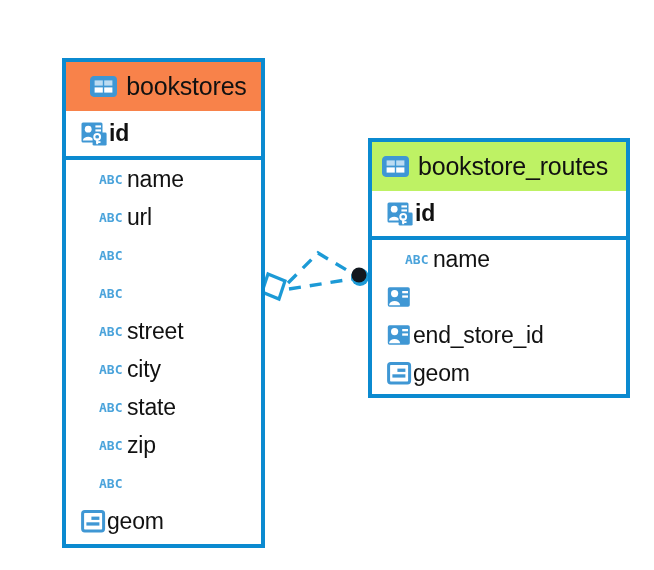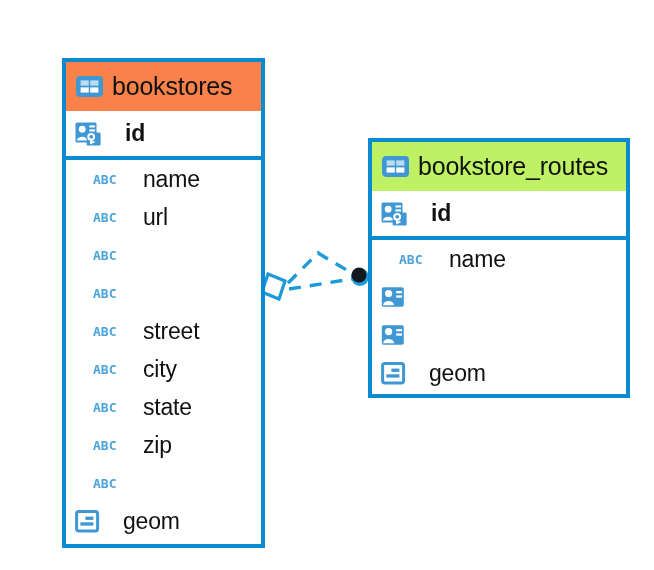--- a/index.html
+++ b/index.html
@@ -21,37 +21,37 @@
     overflow:hidden;
   }
   .entity-header{
     display:flex;
     align-items:center;
     box-sizing:border-box;
     height:49px;
     padding-left:10px;
     gap:9px;
   }
-  .entity-header.selected{background:#f8824a;}
+  .entity-header.selected{background:#f8824a;justify-content:center;}
   .entity-header.plain{background:#bef264;}
   .entity-title{
     font-size:25px;
     color:#111111;
     letter-spacing:-0.2px;
     white-space:nowrap;
   }
 
   
   .row{
     display:flex;
     align-items:center;
     box-sizing:border-box;
     height:38px;
-    padding-left:9px;
-    gap:23px;
+    padding-left:15px;
+    gap:1px;
     background:#ffffff;
   }
   .row-pk{height:45px;}
   .row-pk .row-label{font-weight:bold;}
   .pk-divider{height:4px;background:#0b8ad0;width:100%;}
   .row-label{
     font-size:23px;
     color:#111111;
     white-space:nowrap;
     letter-spacing:-0.2px;
@@ -243,20 +243,21 @@
     <div class="row">
       <span class="icon">
         <svg width="25" height="22" viewBox="0 0 25 22">
           <rect x="0.8" y="1.2" width="22" height="19.6" rx="1.8" ry="1.8" fill="#3f97d4"></rect>
           <circle cx="7.6" cy="7.6" r="3.6" fill="#ffffff"></circle>
           <path d="M 2.0 19.2 C 2.9 13.7 12.3 13.7 13.2 19.2 Z" fill="#ffffff"></path>
           <rect x="15.2" y="5.0" width="5.8" height="2.3" fill="#ffffff"></rect>
           <rect x="15.2" y="9.4" width="5.8" height="2.3" fill="#ffffff"></rect>
         </svg>
       </span>
+      <span class="row-label">end_store_id</span>
     </div>
 
     <div class="row">
       <span class="icon">
         <svg width="25" height="23" viewBox="0 0 25 23">
           <rect x="1.6" y="1.6" width="21" height="19.4" rx="2.2" ry="2.2" fill="#ffffff" stroke="#3f97d4" stroke-width="3"></rect>
           <rect x="10.4" y="6.6" width="8" height="3.3" fill="#3f97d4"></rect>
           <rect x="5.4" y="12.3" width="13" height="3.3" fill="#3f97d4"></rect>
         </svg>
       </span>

